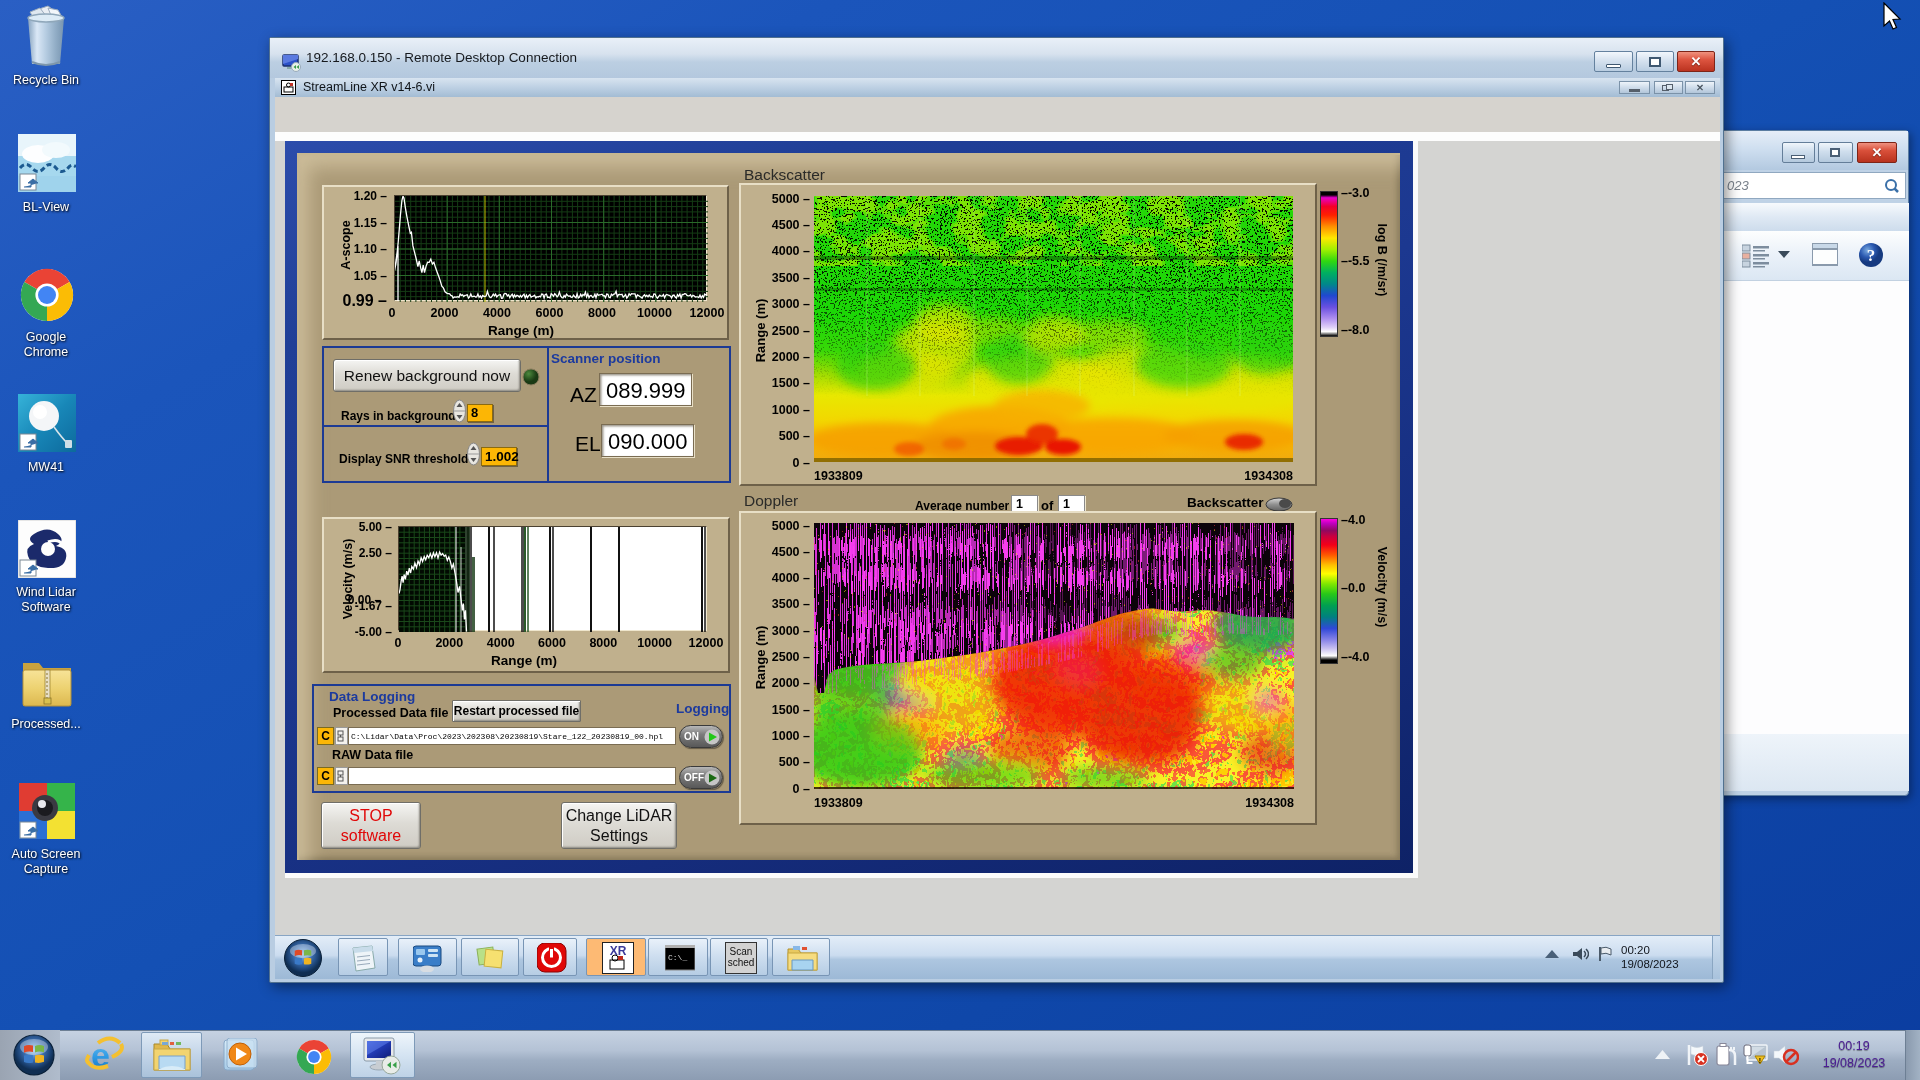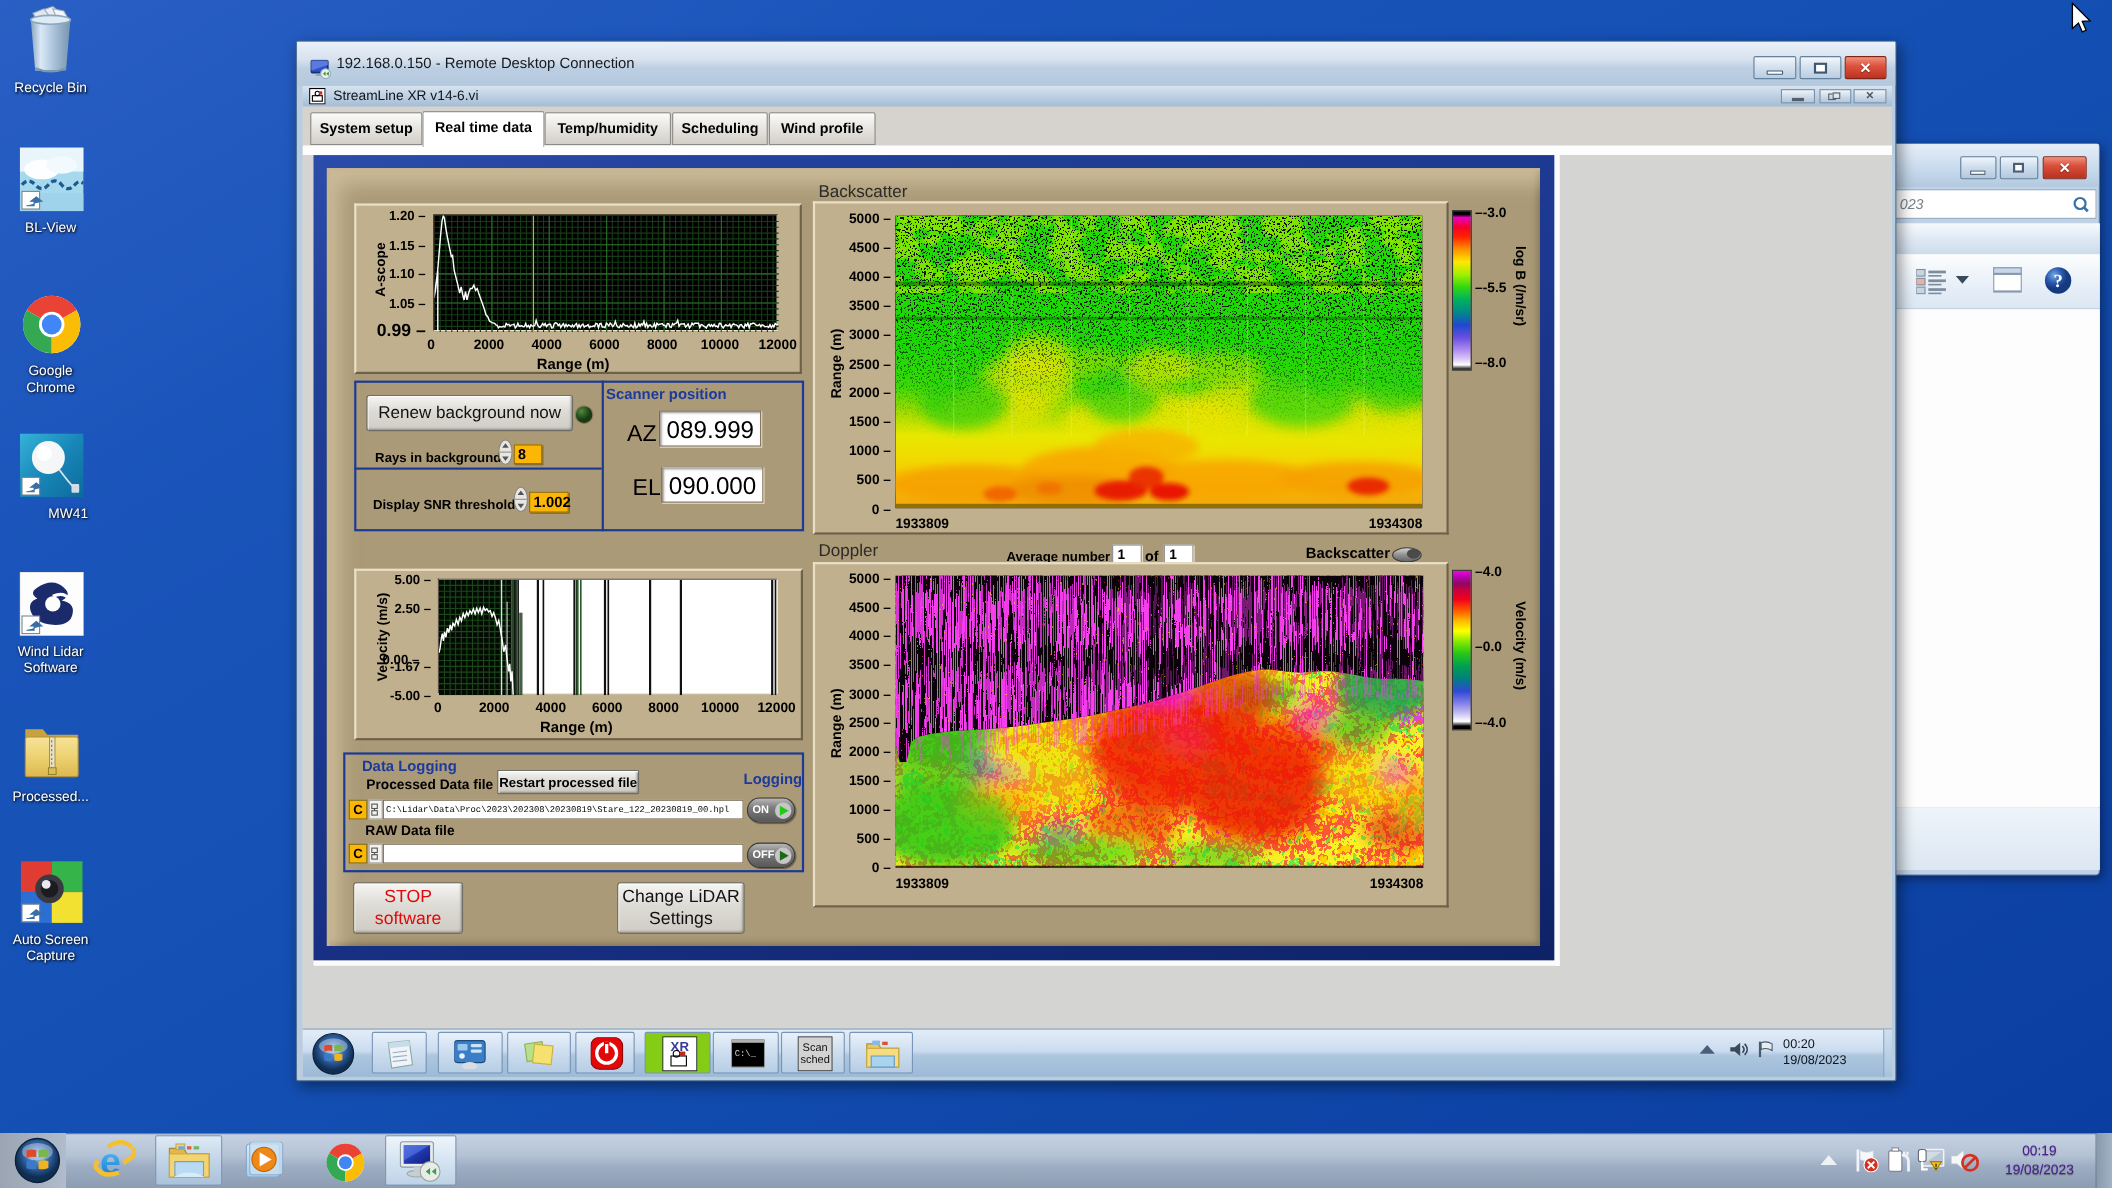--- a/index.html
+++ b/index.html
@@ -60,21 +60,21 @@
         </linearGradient>
       </defs>
 <rect width="58" height="58" fill="url(#mwg)"></rect>
 <circle cx="26" cy="22" r="15" fill="#f4f6f8"></circle>
 <circle cx="22" cy="18" r="7" fill="#ffffff"></circle>
 <path d="M36,33 Q44,44 50,50" stroke="#d8e4ea" stroke-width="1.6" fill="none"></path>
 <rect x="47" y="46" width="7" height="8" fill="#cfdde6" rx="1"></rect>
 <rect x="2" y="40" width="16" height="16" fill="#fff" stroke="#7a8894" stroke-width="1"></rect>
 <path d="M6,53 l7,0 0,-4 -3,0 5,-4 5,4 -3,0 0,1" fill="#3a6ea5" stroke="#3a6ea5"></path>
 </svg></div>
-<div class="deskicon" style="left:16px;top:460px">MW41</div>
+<div class="deskicon" style="left:0px;top:460px">MW41</div>
 <div class="abs" style="left:18px;top:520px;width:58px;height:58px">
 <svg width="58" height="58">
 <rect width="58" height="58" fill="#fdfdfd" stroke="#d0d0d0" stroke-width="1"></rect>
 <path d="M16,14 q14,-9 24,0 q8,7 -2,12 q12,2 10,12 q-2,11 -18,10 q-16,-1 -20,-12 q-3,-9 6,-12 q-8,-5 0,-10 z" fill="#1b2a6b"></path>
 <circle cx="30" cy="29" r="7" fill="#fdfdfd"></circle>
 <path d="M30,22 q10,-4 14,2" stroke="#fdfdfd" stroke-width="3" fill="none"></path>
 <rect x="2" y="40" width="16" height="16" fill="#fff" stroke="#7a8894" stroke-width="1"></rect>
 <path d="M6,53 l7,0 0,-4 -3,0 5,-4 5,4 -3,0 0,1" fill="#3a6ea5" stroke="#3a6ea5"></path>
 </svg></div>
 <div class="deskicon" style="left:0px;top:585px">Wind Lidar<br>Software</div>
@@ -192,29 +192,20 @@
      <div class="abs" style="left:1344px;top:3px;width:31px;height:13px;background:linear-gradient(180deg,#eef4fa,#cfdcea 50%,#b2c6da);border:1px solid #7b92a8">
           <div class="abs" style="left:9px;top:7px;width:11px;height:3px;background:#555f6b"></div>
         </div>
      <div class="abs" style="left:1379px;top:3px;width:29px;height:13px;background:linear-gradient(180deg,#eef4fa,#cfdcea 50%,#b2c6da);border:1px solid #7b92a8">
           <div class="abs" style="left:7px;top:3px;width:7px;height:6px;border:1px solid #555f6b"></div>
           <div class="abs" style="left:11px;top:1.5px;width:7px;height:6px;border:1px solid #555f6b;background:#dde7f0"></div>
         </div>
      <div class="abs" style="left:1410px;top:3px;width:30px;height:13px;background:linear-gradient(180deg,#eef4fa,#cfdcea 50%,#b2c6da);border:1px solid #7b92a8;text-align:center;font-size:9.5px;font-weight:bold;color:#4a5560;line-height:12px">✕</div>
    </div>
 
-   <div class="abs" style="left:0;top:19px;width:1445px;height:37px;background:#d6d3ce">
-     <div class="abs" style="left:7px;top:5px;width:102px;height:30px;background:linear-gradient(180deg,#fbfbfa,#e2e0da 60%,#d2cfc8);border:1px solid #8c8c86;border-bottom:1px solid #8c8c86;border-radius:2px 2px 0 0;font-weight:bold;font-size:13px;text-align:center;line-height:28px">System setup</div>
-     <div class="abs" style="left:109px;top:4px;width:111px;height:33px;background:#fff;border:1px solid #8c8c86;border-bottom:none;border-radius:2px 2px 0 0;font-weight:bold;font-size:13px;text-align:center;line-height:28px;z-index:3">Real time data</div>
-     <div class="abs" style="left:220px;top:5px;width:115px;height:30px;background:linear-gradient(180deg,#fbfbfa,#e2e0da 60%,#d2cfc8);border:1px solid #8c8c86;border-radius:2px 2px 0 0;font-weight:bold;font-size:13px;text-align:center;line-height:28px">Temp/humidity</div>
-     <div class="abs" style="left:336px;top:5px;width:87px;height:30px;background:linear-gradient(180deg,#fbfbfa,#e2e0da 60%,#d2cfc8);border:1px solid #8c8c86;border-radius:2px 2px 0 0;font-weight:bold;font-size:13px;text-align:center;line-height:28px">Scheduling</div>
-     <div class="abs" style="left:424px;top:5px;width:97px;height:30px;background:linear-gradient(180deg,#fbfbfa,#e2e0da 60%,#d2cfc8);border:1px solid #8c8c86;border-radius:2px 2px 0 0;font-weight:bold;font-size:13px;text-align:center;line-height:28px">Wind profile</div>
-     <div class="abs" style="left:0;top:35px;width:109px;height:1px;background:#8c8c86"></div>
-     <div class="abs" style="left:220px;top:35px;width:1225px;height:1px;background:#8c8c86"></div>
-   </div>
 
 <div class="abs" style="left:0;top:54px;width:1445px;height:9px;background:#fdfdfd"></div>
       <div class="abs" style="left:0;top:63px;width:1445px;height:794px;background:#d4d4d2"></div>
       <div class="abs" style="left:1138px;top:63px;width:5px;height:737px;background:#fbfbfb"></div>
       <div class="abs" style="left:10px;top:795px;width:1133px;height:5px;background:#fbfbfb"></div>
       <div class="abs" style="left:10px;top:63px;width:1128px;height:732px;background:linear-gradient(160deg,#2c4cab 0%,#203f97 18%,#1c3890 45%,#152c7c 75%,#0e2266 100%)"></div>
       <div class="abs" style="left:22px;top:75px;width:1103px;height:707px;background:#ab9a77;box-shadow:inset 2px 2px 0 #c7b791,inset 12px 14px 18px rgba(230,215,180,.55),inset -2px -2px 6px rgba(60,50,30,.4)"></div>
       <div class="abs" style="left:47px;top:107px;width:407px;height:155px;background:#c0b08d;border-top:2px solid #e8dfc6;border-left:2px solid #e8dfc6;border-bottom:2px solid #6e6149;border-right:2px solid #6e6149"></div>
       <div class="abs" style="left:119px;top:117px;width:313px;height:106px;background:#000;border-top:1px solid #4a4030;border-left:1px solid #4a4030;border-bottom:1px solid #efe6cd;border-right:1px solid #efe6cd">
         <svg width="313" height="106" style="position:absolute;left:0;top:0">
@@ -788,21 +779,21 @@
         </svg>
       </div>
       <div class="abs" style="left:248px;top:860px;width:54px;height:38px;background:linear-gradient(180deg,#e9f1fa,#cfdff0 45%,#b6cde4);border:1px solid #7895b5;border-radius:2px">
         <svg class="abs" style="left:13px;top:4px" width="30" height="30">
           <rect x="0" y="0" width="29" height="29" rx="8" fill="#e00808" stroke="#8a0404"></rect>
           <circle cx="14.5" cy="14.5" r="9" fill="none" stroke="#fff" stroke-width="3"></circle>
           <line x1="14.5" y1="4" x2="14.5" y2="14" stroke="#e00808" stroke-width="5"></line>
           <line x1="14.5" y1="6" x2="14.5" y2="14.5" stroke="#fff" stroke-width="3"></line>
         </svg>
       </div>
-      <div class="abs" style="left:311px;top:860px;width:60px;height:38px;background:#84cc16;border:1px solid #7895b5;border-radius:2px">
+      <div class="abs" style="left:311px;top:860px;width:60px;height:38px;background:#fdba74;border:1px solid #7895b5;border-radius:2px">
         <svg class="abs" style="left:15px;top:3px" width="32" height="32">
           <rect x="0.5" y="0.5" width="31" height="31" fill="#fff" stroke="#222"></rect>
           <text x="16" y="13" text-anchor="middle" font-size="12" font-weight="bold" fill="#3a3a9a" font-family="Liberation Sans">XR</text>
           <rect x="8" y="18" width="14" height="9" fill="none" stroke="#000"></rect>
           <circle cx="13" cy="16" r="3" fill="none" stroke="#000"></circle>
           <rect x="16" y="14" width="5" height="4" fill="#c02818"></rect>
         </svg>
       </div>
       <div class="abs" style="left:373px;top:860px;width:60px;height:38px;background:linear-gradient(180deg,#e9f1fa,#cfdff0 45%,#b6cde4);border:1px solid #7895b5;border-radius:2px">
         <svg class="abs" style="left:16px;top:6px" width="30" height="26">

